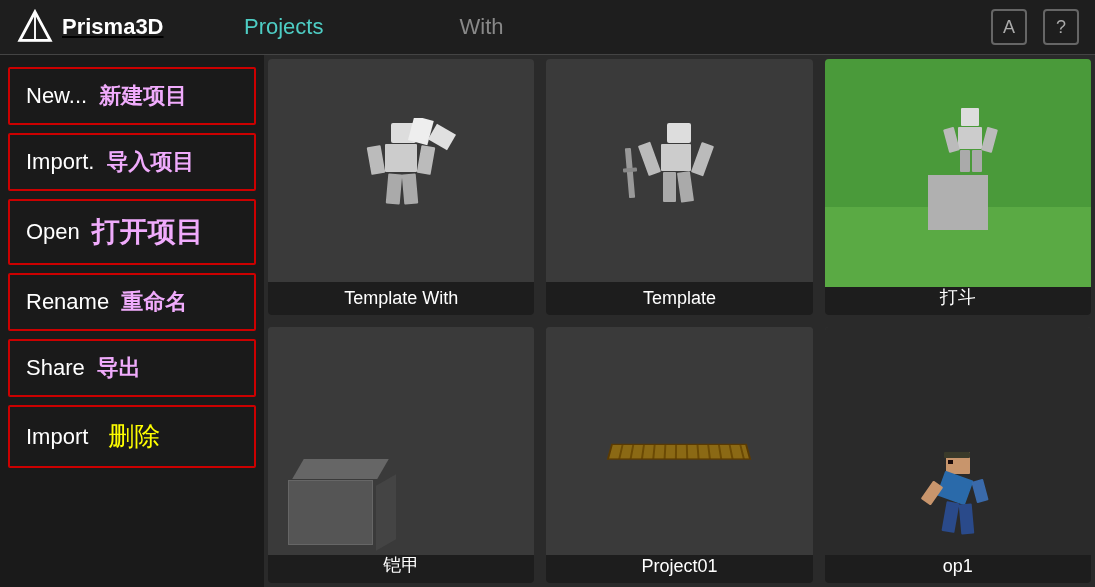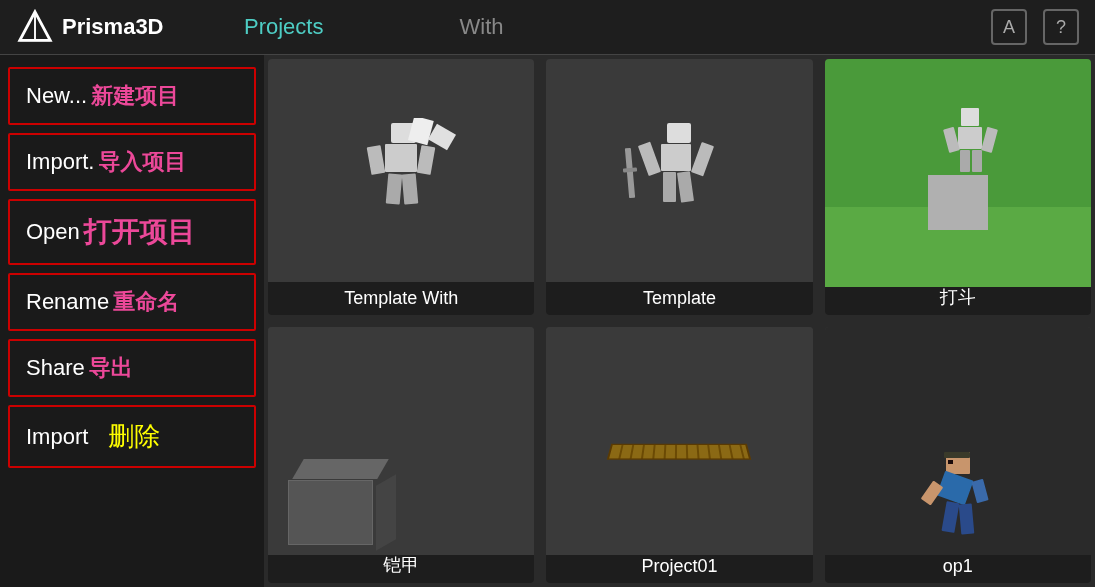--- a/index.html
+++ b/index.html
@@ -22,20 +22,21 @@
       padding: 0 16px;
       position: relative;
       z-index: 10;
     }
 
     .logo-area {
       display: flex;
       align-items: center;
       gap: 8px;
       width: 220px;
+      text-decoration: underline;
     }
 
     .logo-icon {
       width: 38px;
       height: 38px;
     }
 
     .logo-text {
       color: #ffffff;
       font-size: 22px;
@@ -108,24 +109,24 @@
       position: relative;
     }
 
     .menu-item-label {
       color: #ffffff;
       font-size: 22px;
       font-weight: normal;
     }
 
     .menu-item-label-cn {
-      color: #ec4899;
+      color: #f0abfc;
       font-size: 22px;
       font-weight: bold;
-      margin-left: 4px;
+      margin-left: 12px;
     }
 
     
     .project-grid {
       flex: 1;
       display: grid;
       grid-template-columns: repeat(3, 1fr);
       grid-template-rows: repeat(2, 1fr);
       gap: 12px;
       padding: 4px;

